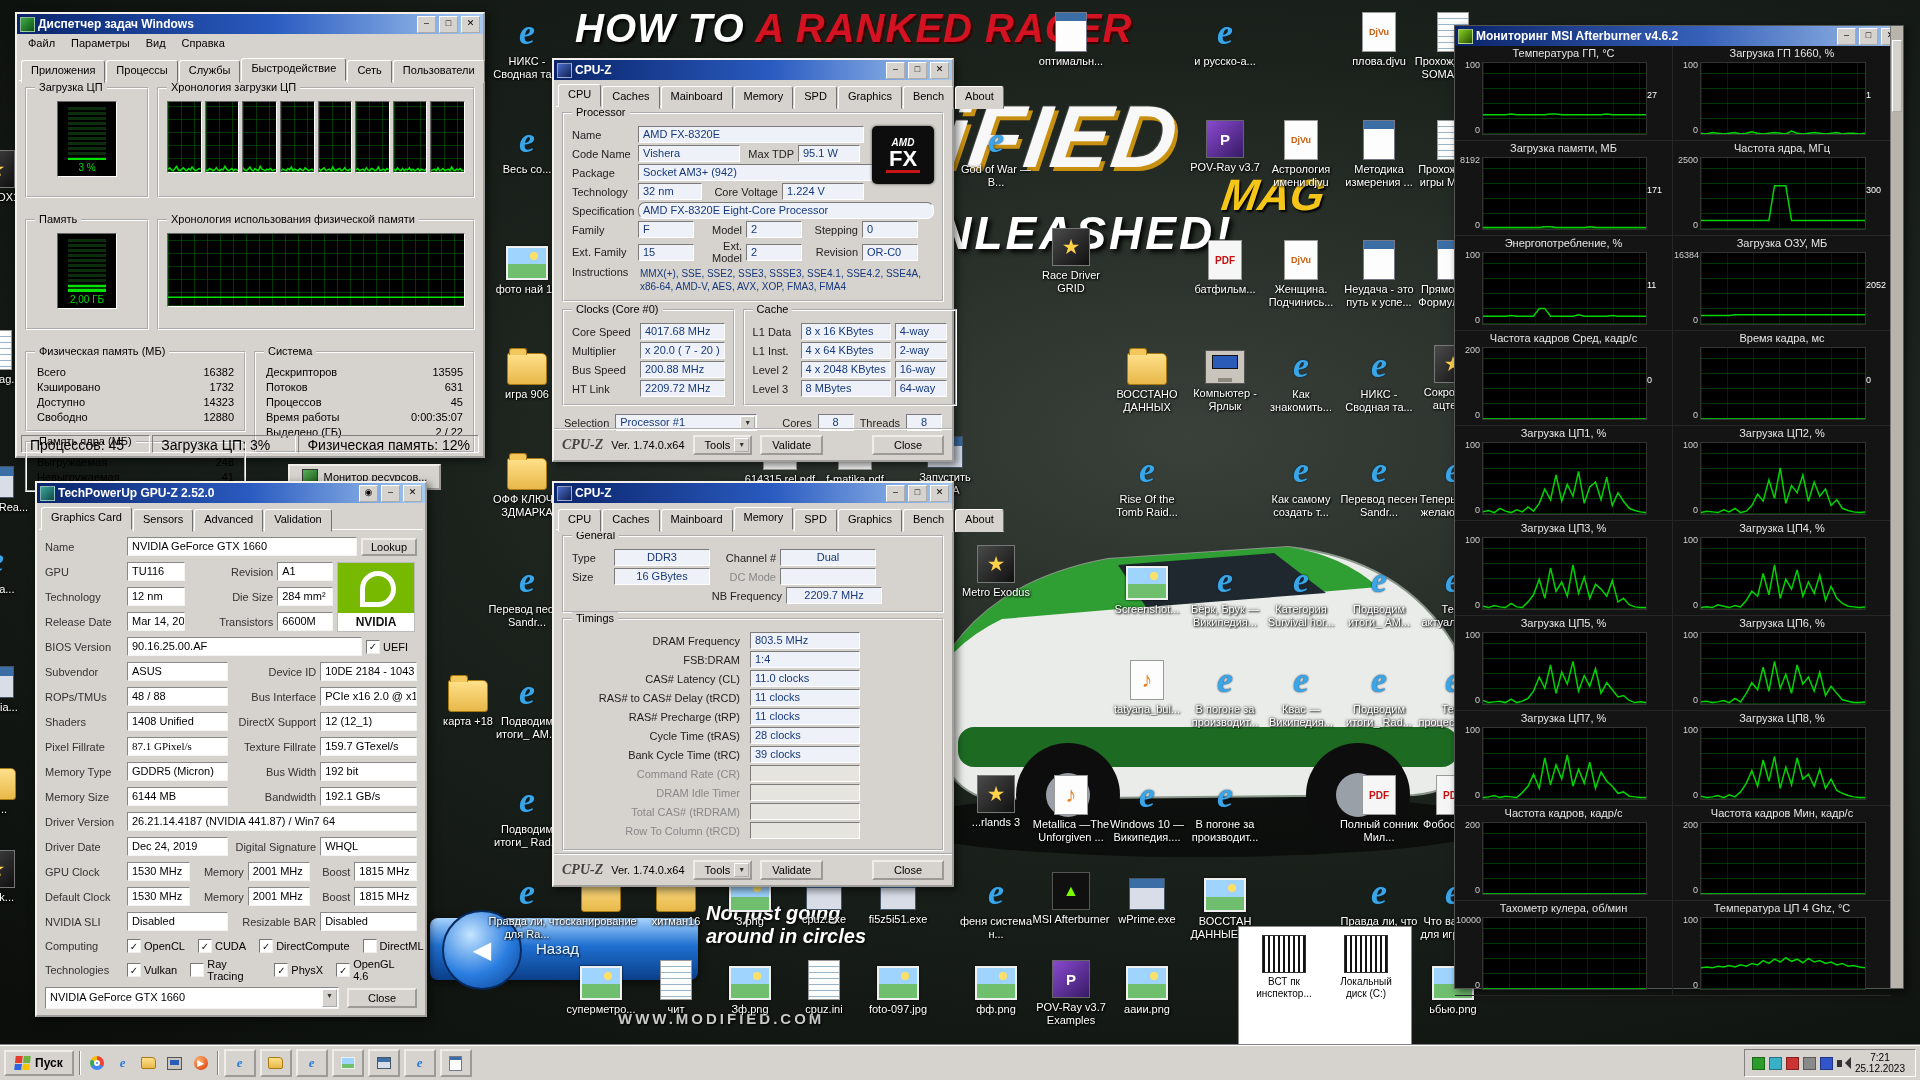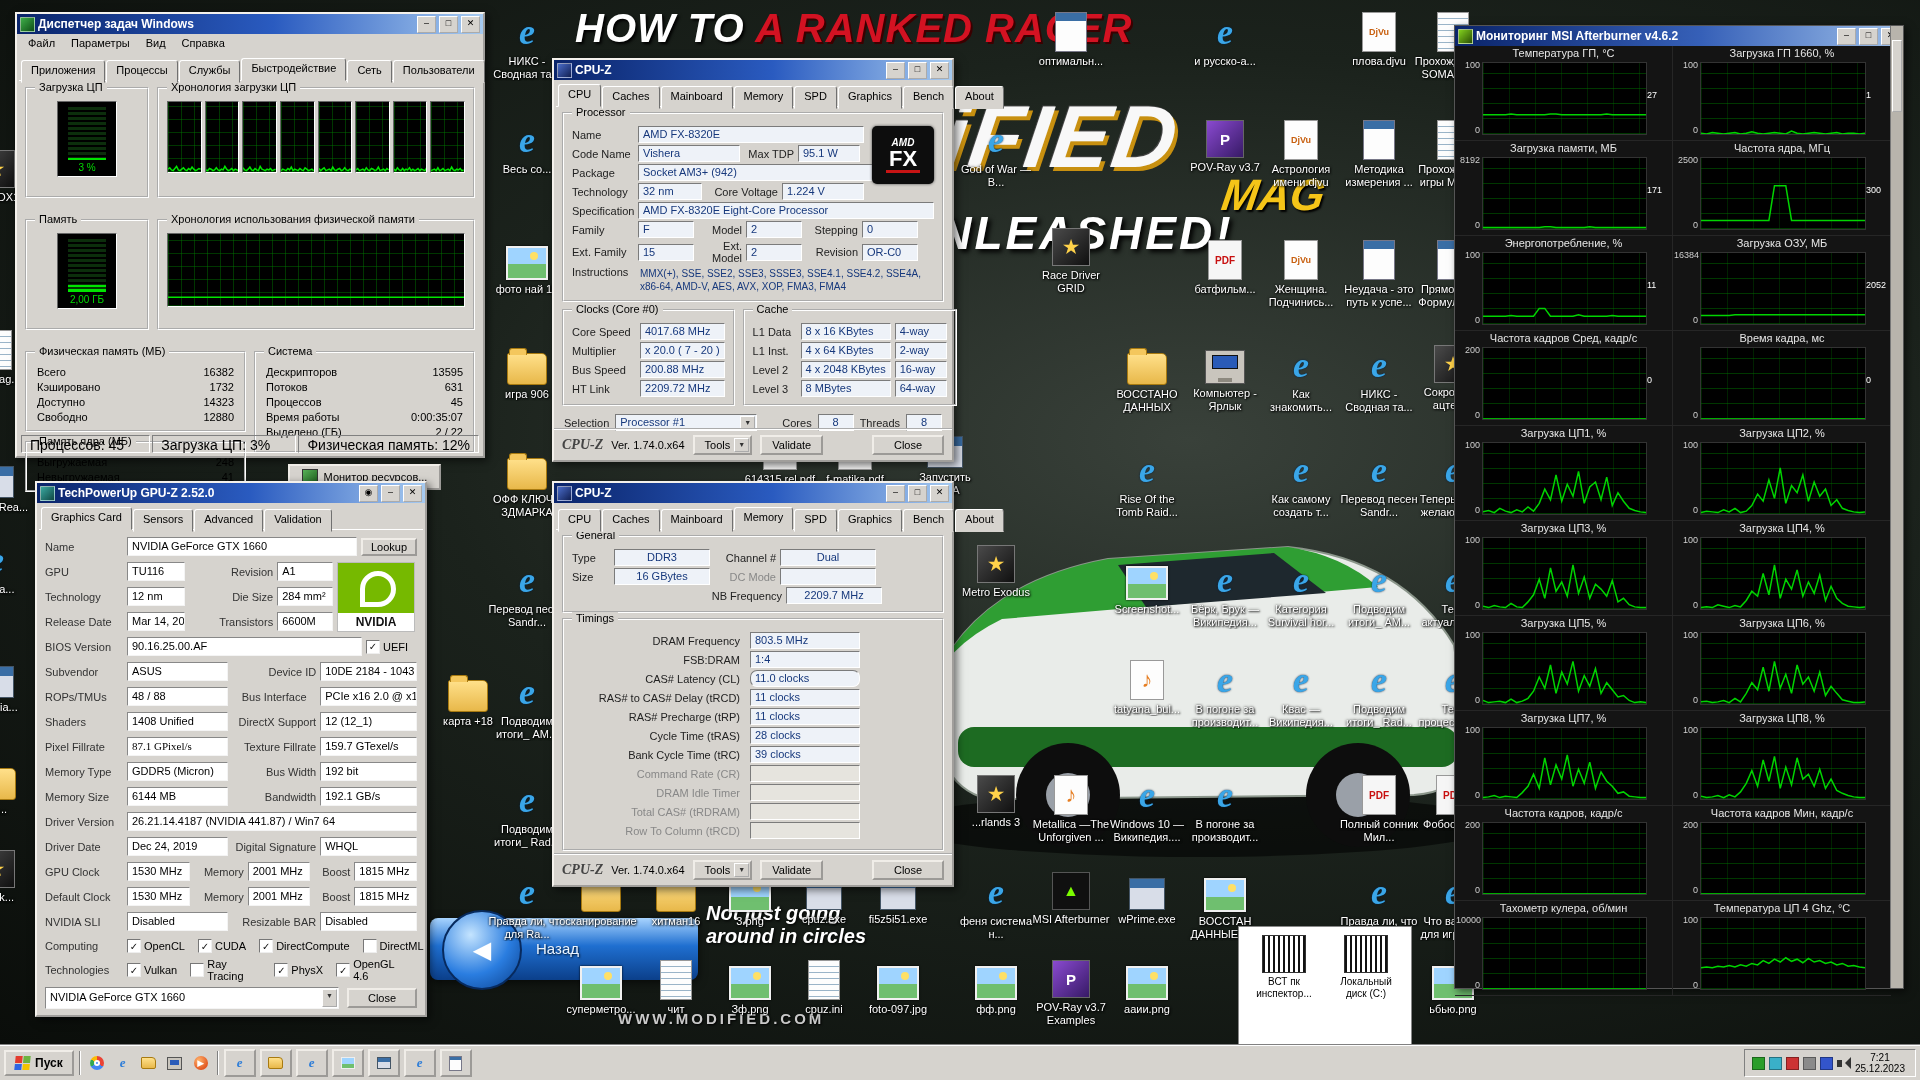--- a/index.html
+++ b/index.html
@@ -798,21 +798,21 @@
           <span class="fbox" style="flex:1;">Socket AM3+ (942)</span>
         </div>
       <div class="c-row">
           <span class="c-l" style="width:62px;">Technology</span>
           <span class="fbox" style="width:54px;">32 nm</span>
           <span class="c-l" style="width:72px;text-align:right;">Core Voltage</span>
           <span class="fbox" style="width:72px;">1.224 V</span>
         </div>
       <div class="c-row">
           <span class="c-l" style="width:62px;">Specification</span>
-          <span class="fbox" style="flex:1;">AMD FX-8320E Eight-Core Processor</span>
+          <span class="fbox" style="flex:1;border-radius:7px;">AMD FX-8320E Eight-Core Processor</span>
         </div>
       <div class="c-row">
         <span class="c-l" style="width:62px;">Family</span>
           <span class="fbox" style="width:46px;">F</span>
         <span class="c-l" style="width:44px;text-align:right;">Model</span>
           <span class="fbox" style="width:46px;">2</span>
         <span class="c-l" style="width:52px;text-align:right;">Stepping</span>
           <span class="fbox" style="width:46px;">0</span>
       </div>
       <div class="c-row">
@@ -945,21 +945,21 @@
           </div>
           <div class="gz-row">
             <span class="gz-l" style="width: 78px;">Subvendor</span>
             <span class="gbox" style="flex: 1.05 1 0%;">ASUS</span>
             <span class="gz-l" style="width: 84px; text-align: right;">Device ID</span>
             <span class="gbox">10DE 2184 - 1043 86BD</span>
           </div>
           <div class="gz-row">
             <span class="gz-l" style="width: 78px;">ROPs/TMUs</span>
             <span class="gbox" style="flex: 1.05 1 0%;">48 / 88</span>
-            <span class="gz-l" style="width: 84px; text-align: center;">Bus Interface</span>
+            <span class="gz-l" style="width: 84px; text-align: right;">Bus Interface</span>
             <span class="gbox">PCIe x16 2.0 @ x16 1.1</span>
           </div>
           <div class="gz-row">
             <span class="gz-l" style="width: 78px;">Shaders</span>
             <span class="gbox" style="flex: 1.05 1 0%;">1408 Unified</span>
             <span class="gz-l" style="width: 84px; text-align: right;">DirectX Support</span>
             <span class="gbox">12 (12_1)</span>
           </div>
           <div class="gz-row">
             <span class="gz-l" style="width: 78px;">Pixel Fillrate</span>
@@ -1079,21 +1079,21 @@
           <div class="c-row" style="height: 17px;">
             <span class="c-l" style="width: 168px; text-align: right; padding-right: 6px;">DRAM Frequency</span>
             <span class="fbox" style="width: 100px;">803.5 MHz</span>
           </div>
           <div class="c-row" style="height: 17px;">
             <span class="c-l" style="width: 168px; text-align: right; padding-right: 6px;">FSB:DRAM</span>
             <span class="fbox" style="width: 100px;">1:4</span>
           </div>
           <div class="c-row" style="height: 17px;">
             <span class="c-l" style="width: 168px; text-align: right; padding-right: 6px;">CAS# Latency (CL)</span>
-            <span class="fbox" style="width: 100px; border-radius: 7px;">11.0 clocks</span>
+            <span class="fbox" style="width: 100px;">11.0 clocks</span>
           </div>
           <div class="c-row" style="height: 17px;">
             <span class="c-l" style="width: 168px; text-align: right; padding-right: 6px;">RAS# to CAS# Delay (tRCD)</span>
             <span class="fbox" style="width: 100px;">11 clocks</span>
           </div>
           <div class="c-row" style="height: 17px;">
             <span class="c-l" style="width: 168px; text-align: right; padding-right: 6px;">RAS# Precharge (tRP)</span>
             <span class="fbox" style="width: 100px;">11 clocks</span>
           </div>
           <div class="c-row" style="height: 17px;">

